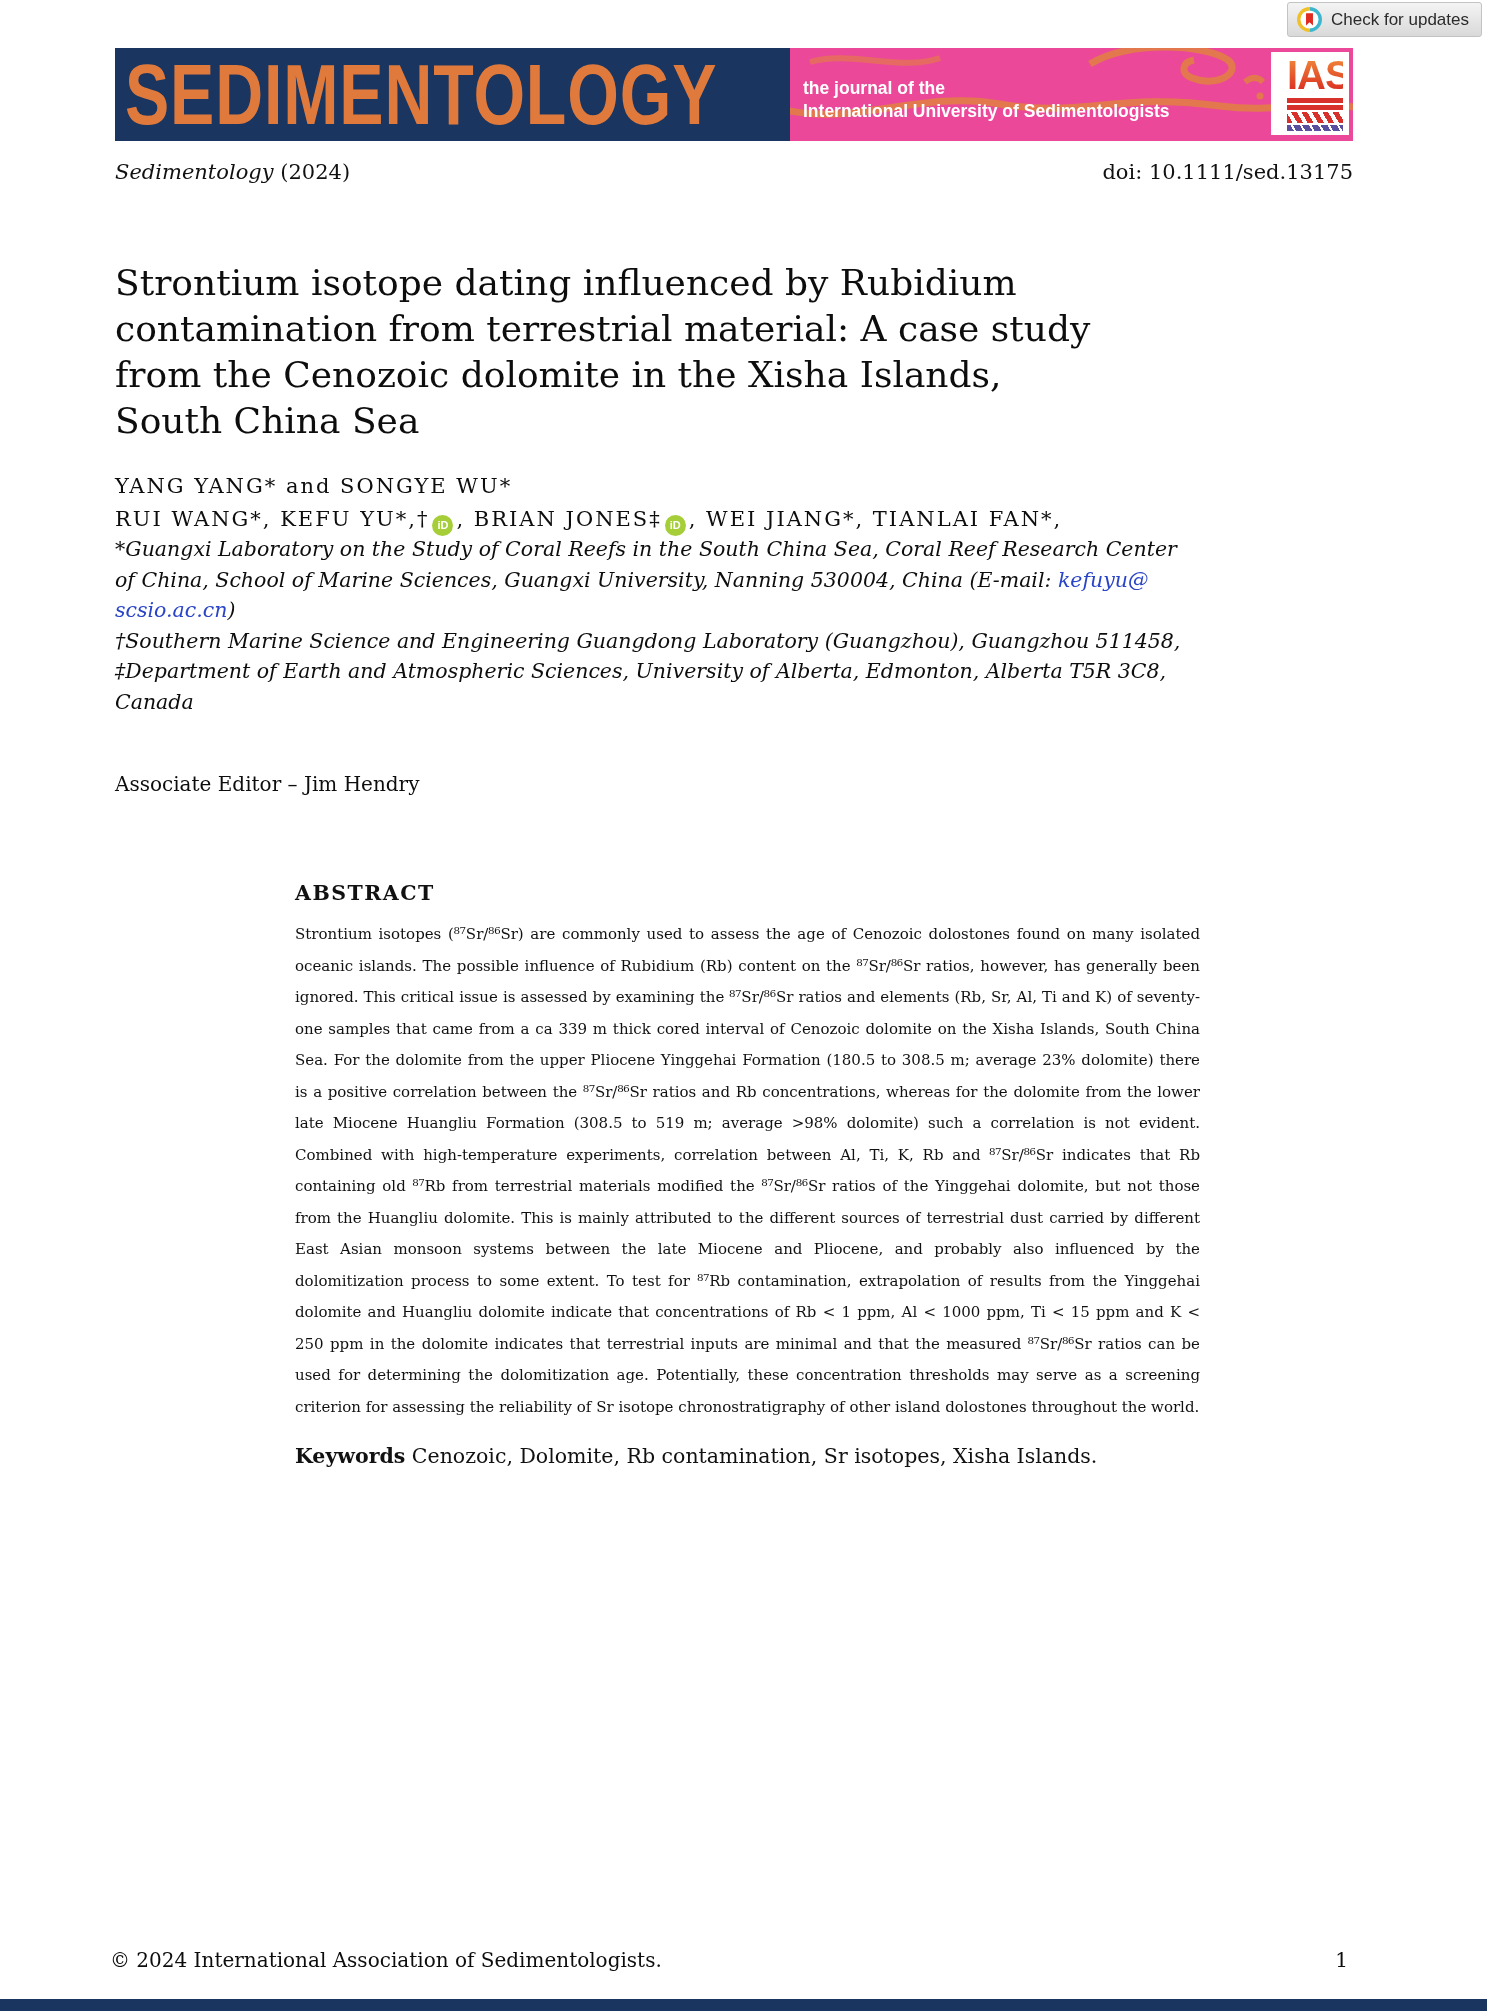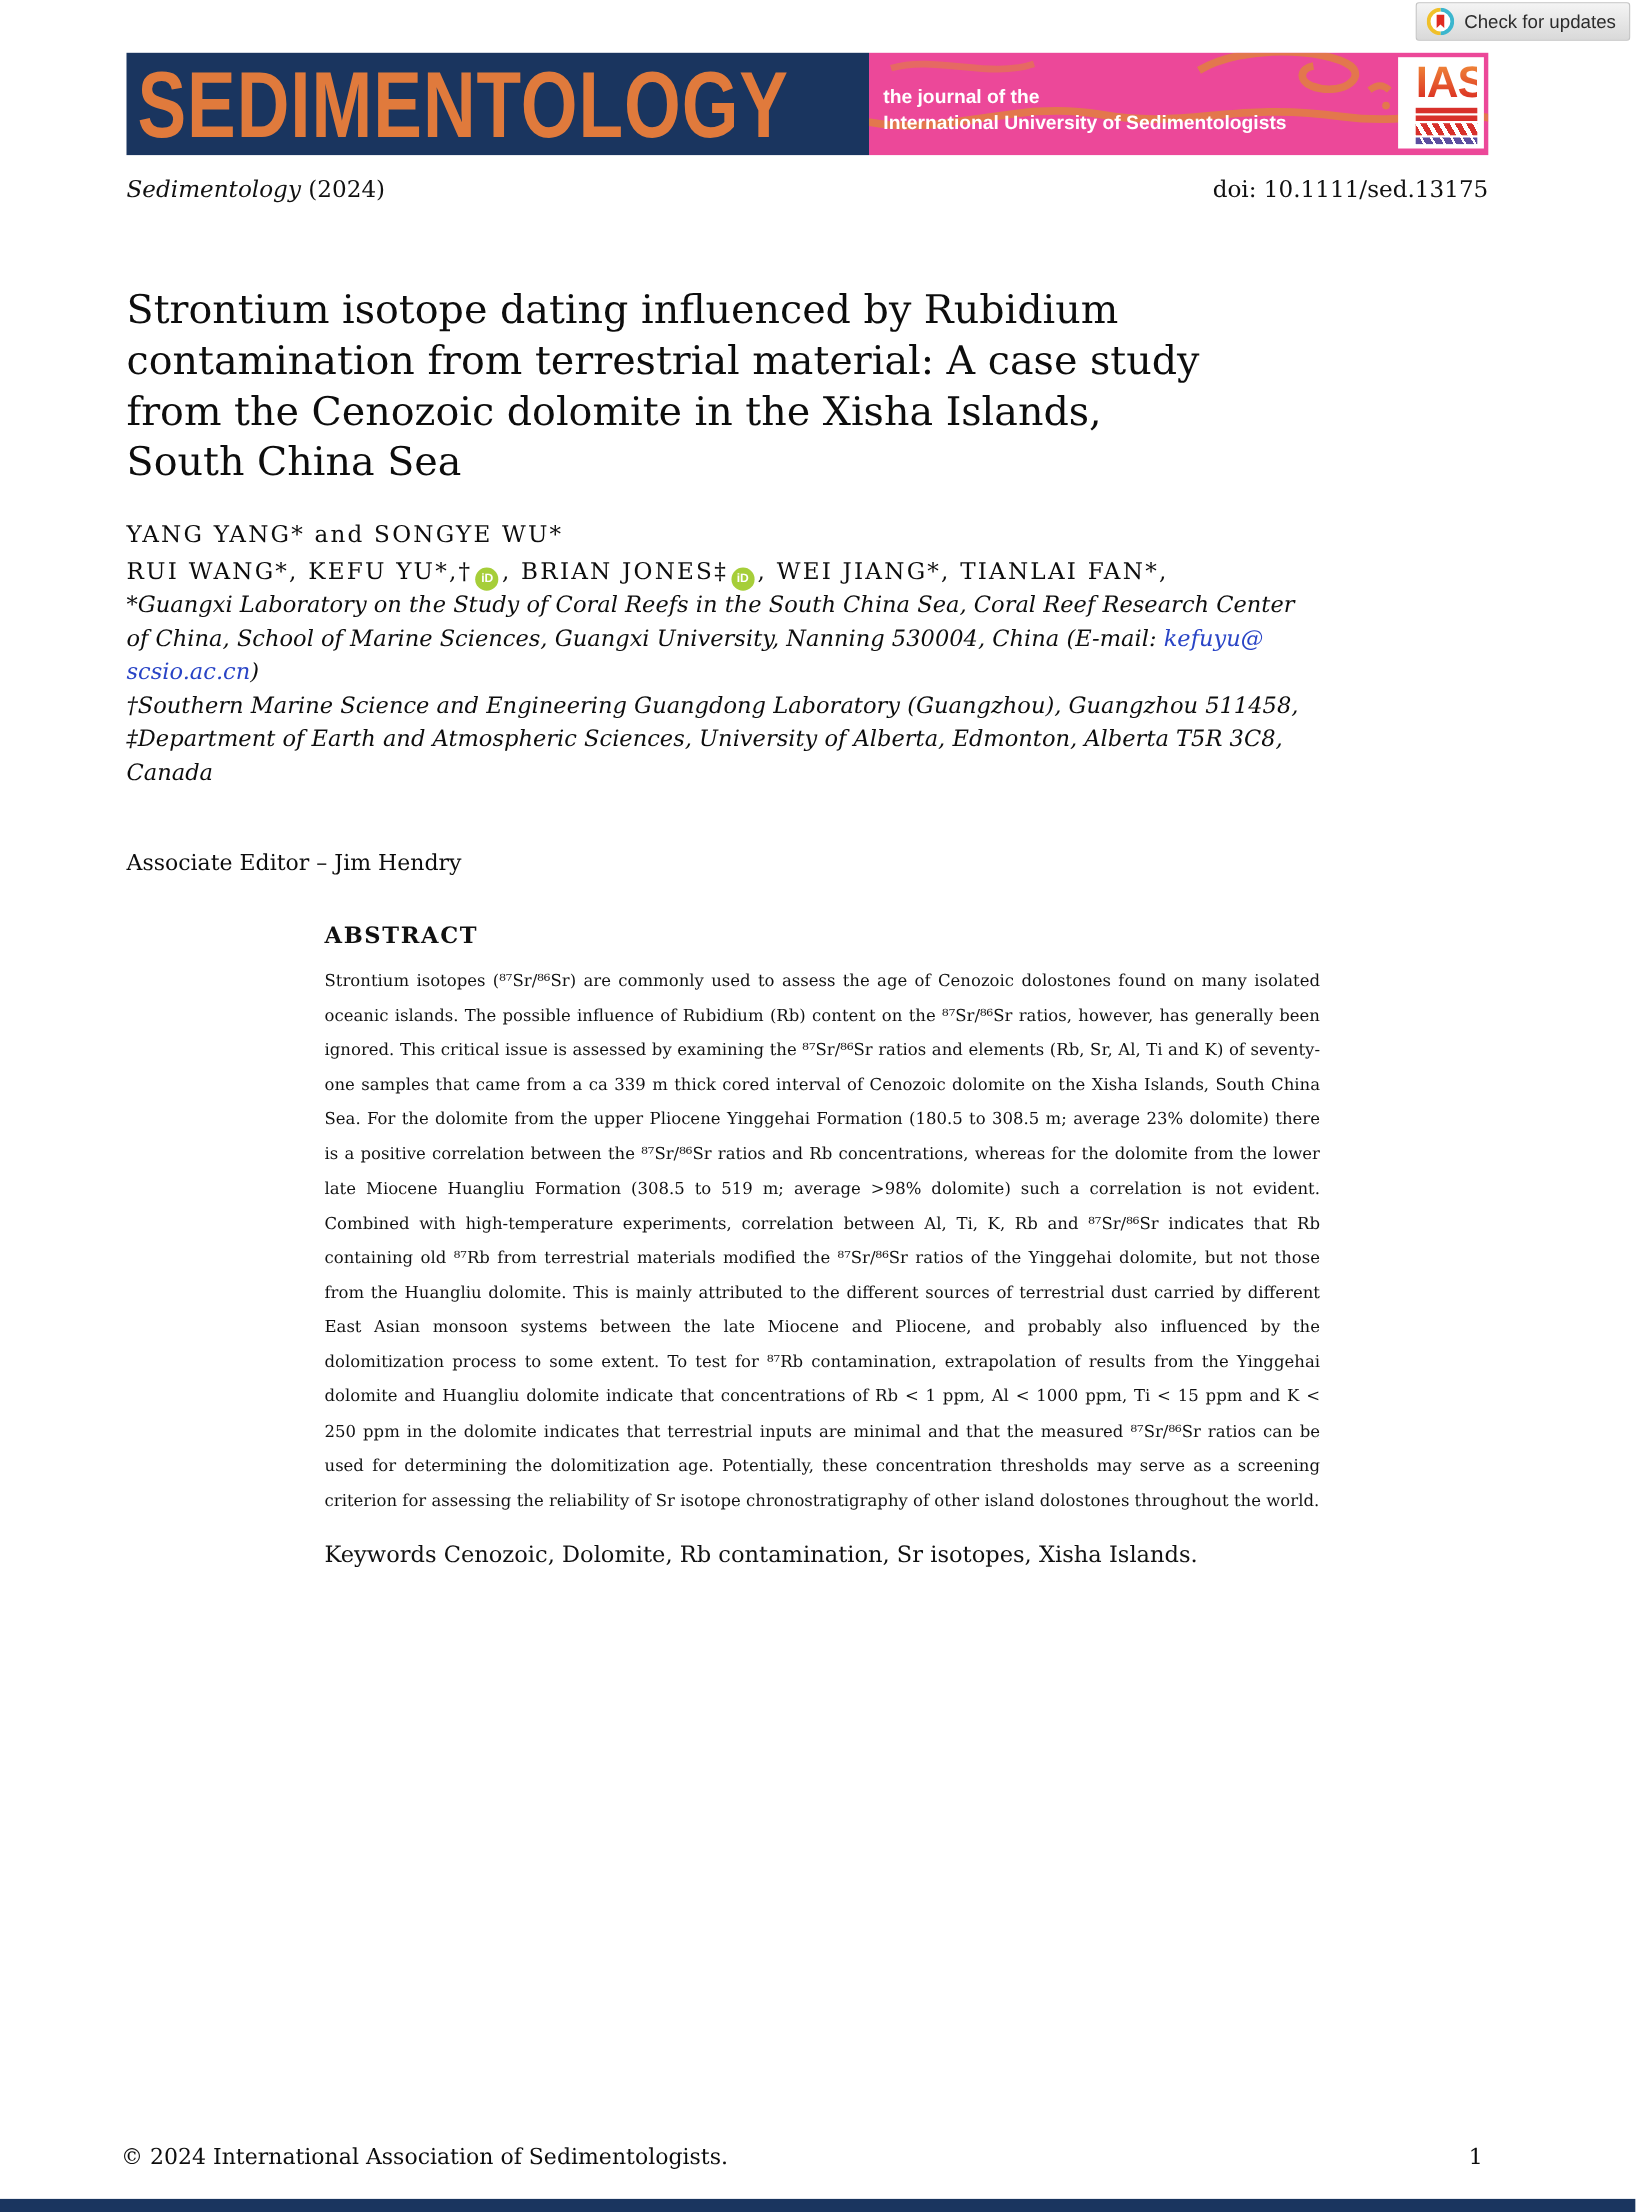--- a/index.html
+++ b/index.html
@@ -93,31 +93,31 @@
   .affiliations{
     position:absolute;left:115px;top:534px;width:1260px;
     font-style:italic;font-size:20.5px;line-height:30.5px;color:#0d0d0d;
   }
   .aff-link{color:#2944C6;cursor:pointer;}
 
   
   .editor-line{position:absolute;left:115px;top:772px;font-size:20px;color:#0d0d0d;}
 
   
-  .abstract{position:absolute;left:295px;top:838px;width:905px;}
+  .abstract{position:absolute;left:295px;top:881px;width:905px;}
   .abstract-heading{
     font-size:20.5px;font-weight:bold;letter-spacing:1.5px;margin:0 0 14px 0;
   }
   .abstract-text{
     font-size:15px;line-height:31.5px;text-align:justify;margin:0;
   }
   .keywords{
     font-size:20.5px;line-height:31.5px;text-align:justify;margin:18px 0 0 0;
   }
-  .keywords .kw-label{font-weight:normal;}
+  .keywords .kw-label{font-weight:bold;}
 
   
   .footer{
     position:absolute;left:110px;top:1948px;width:1238px;
     display:flex;justify-content:space-between;align-items:baseline;
     font-size:20px;color:#0d0d0d;
   }
 
   .bottom-bar{position:absolute;left:0;bottom:0;width:100%;height:12px;background:#1A355F;}
 </style>

